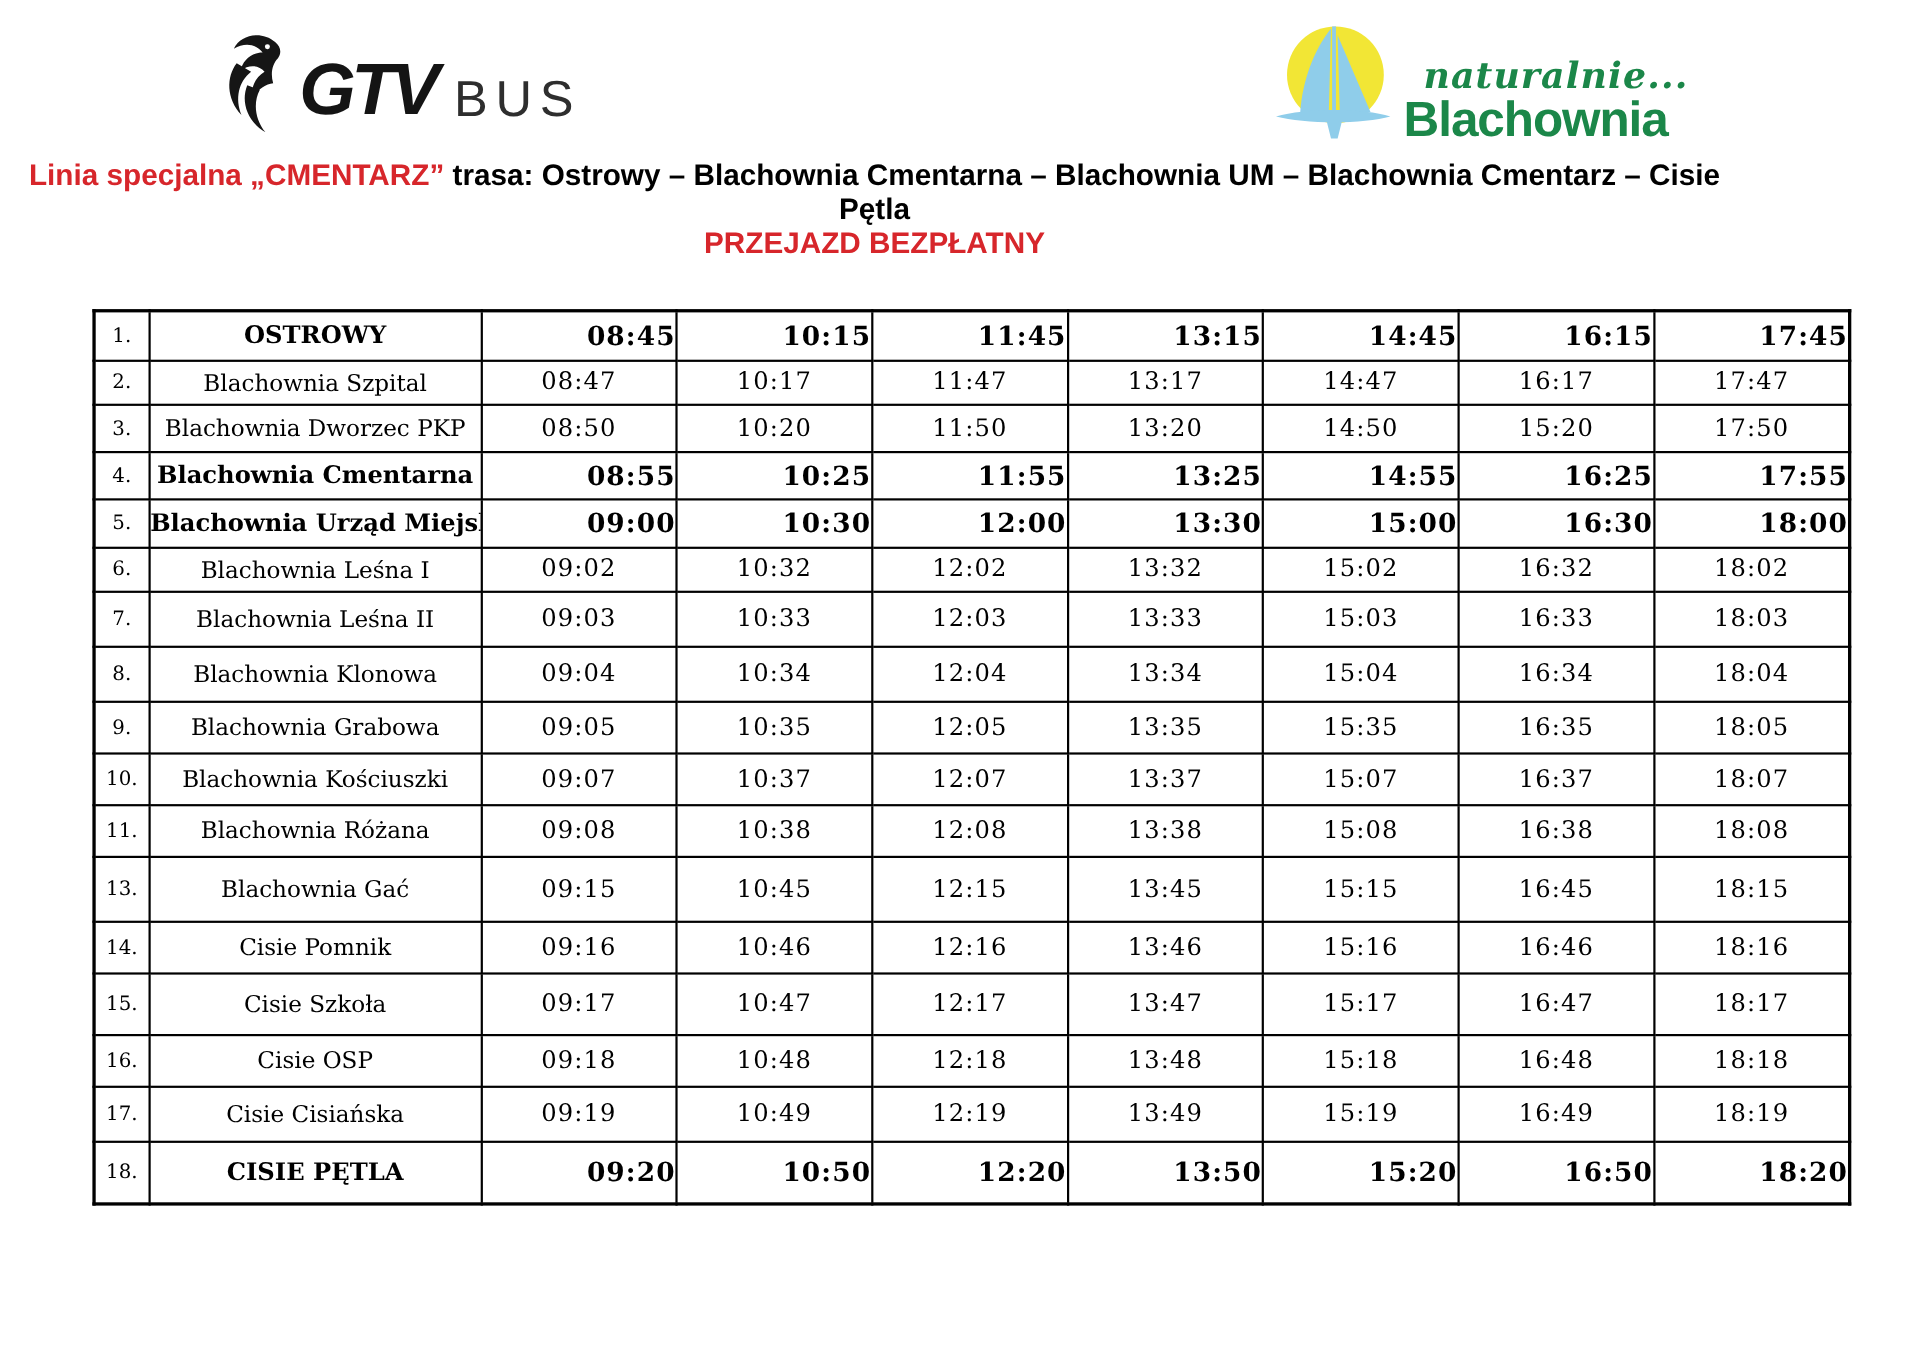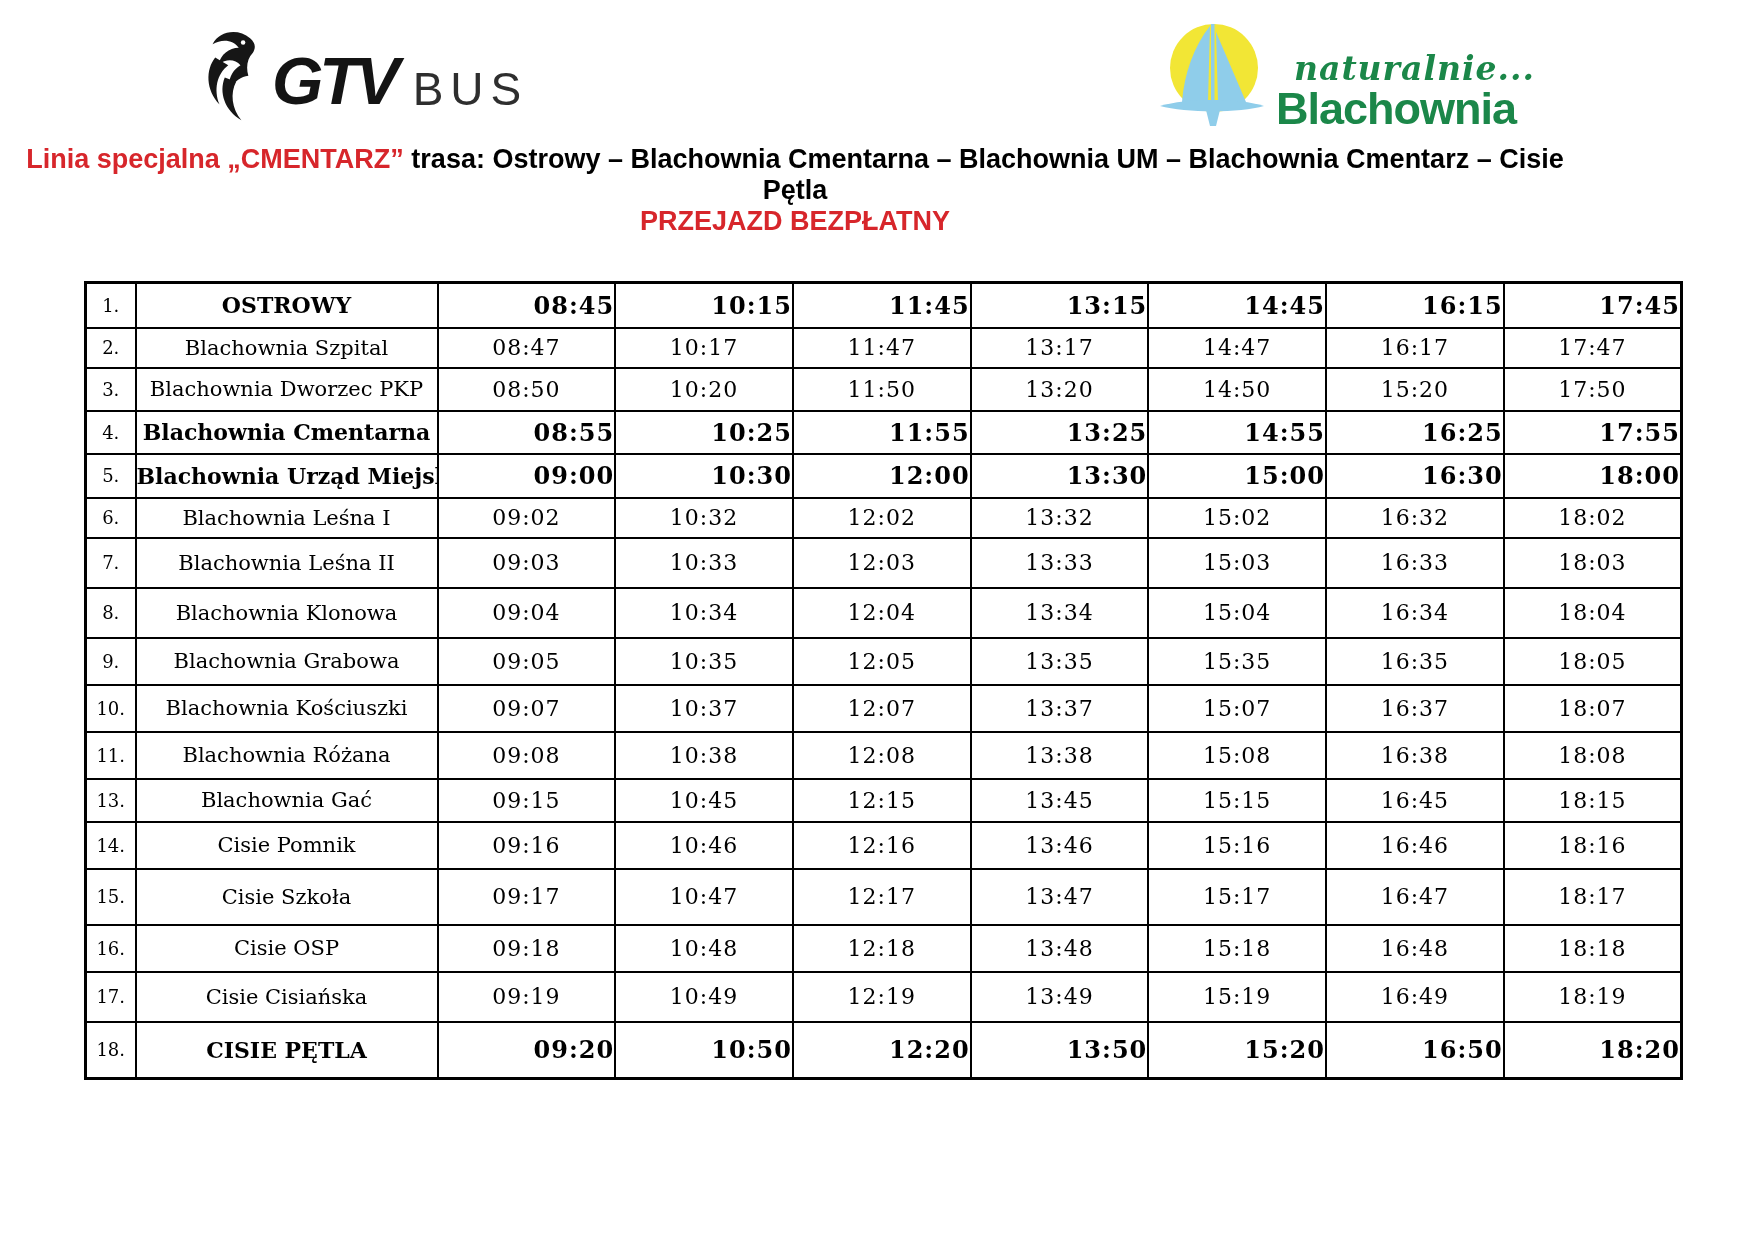--- a/index.html
+++ b/index.html
@@ -232,21 +232,21 @@
         <td class="no">11.</td>
         <td class="stop">Blachownia Różana</td>
         <td class="time">09:08</td>
         <td class="time">10:38</td>
         <td class="time">12:08</td>
         <td class="time">13:38</td>
         <td class="time">15:08</td>
         <td class="time">16:38</td>
         <td class="time">18:08</td>
       </tr>
-      <tr style="height: 43px;">
+      <tr style="height: 59px;">
         <td class="no">13.</td>
         <td class="stop">Blachownia Gać</td>
         <td class="time">09:15</td>
         <td class="time">10:45</td>
         <td class="time">12:15</td>
         <td class="time">13:45</td>
         <td class="time">15:15</td>
         <td class="time">16:45</td>
         <td class="time">18:15</td>
       </tr>

